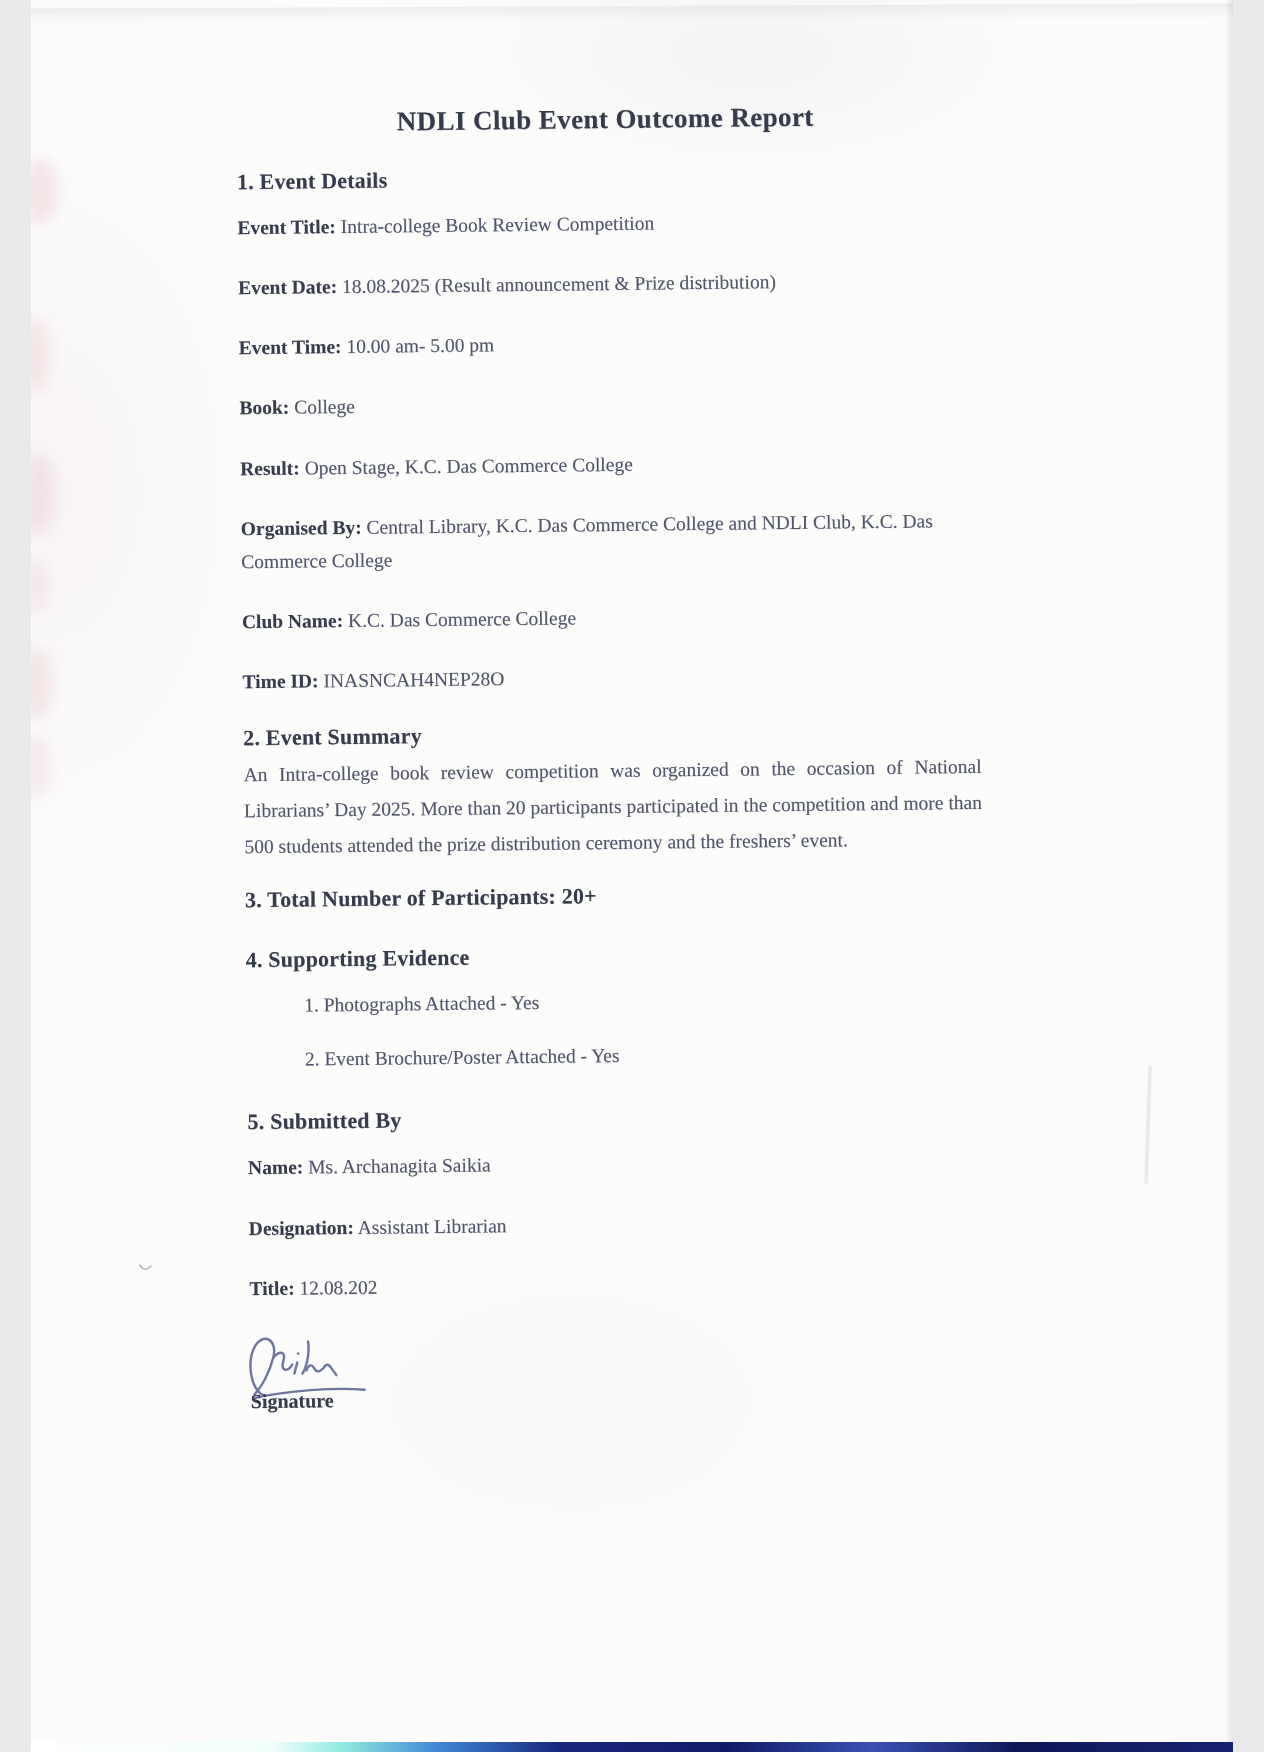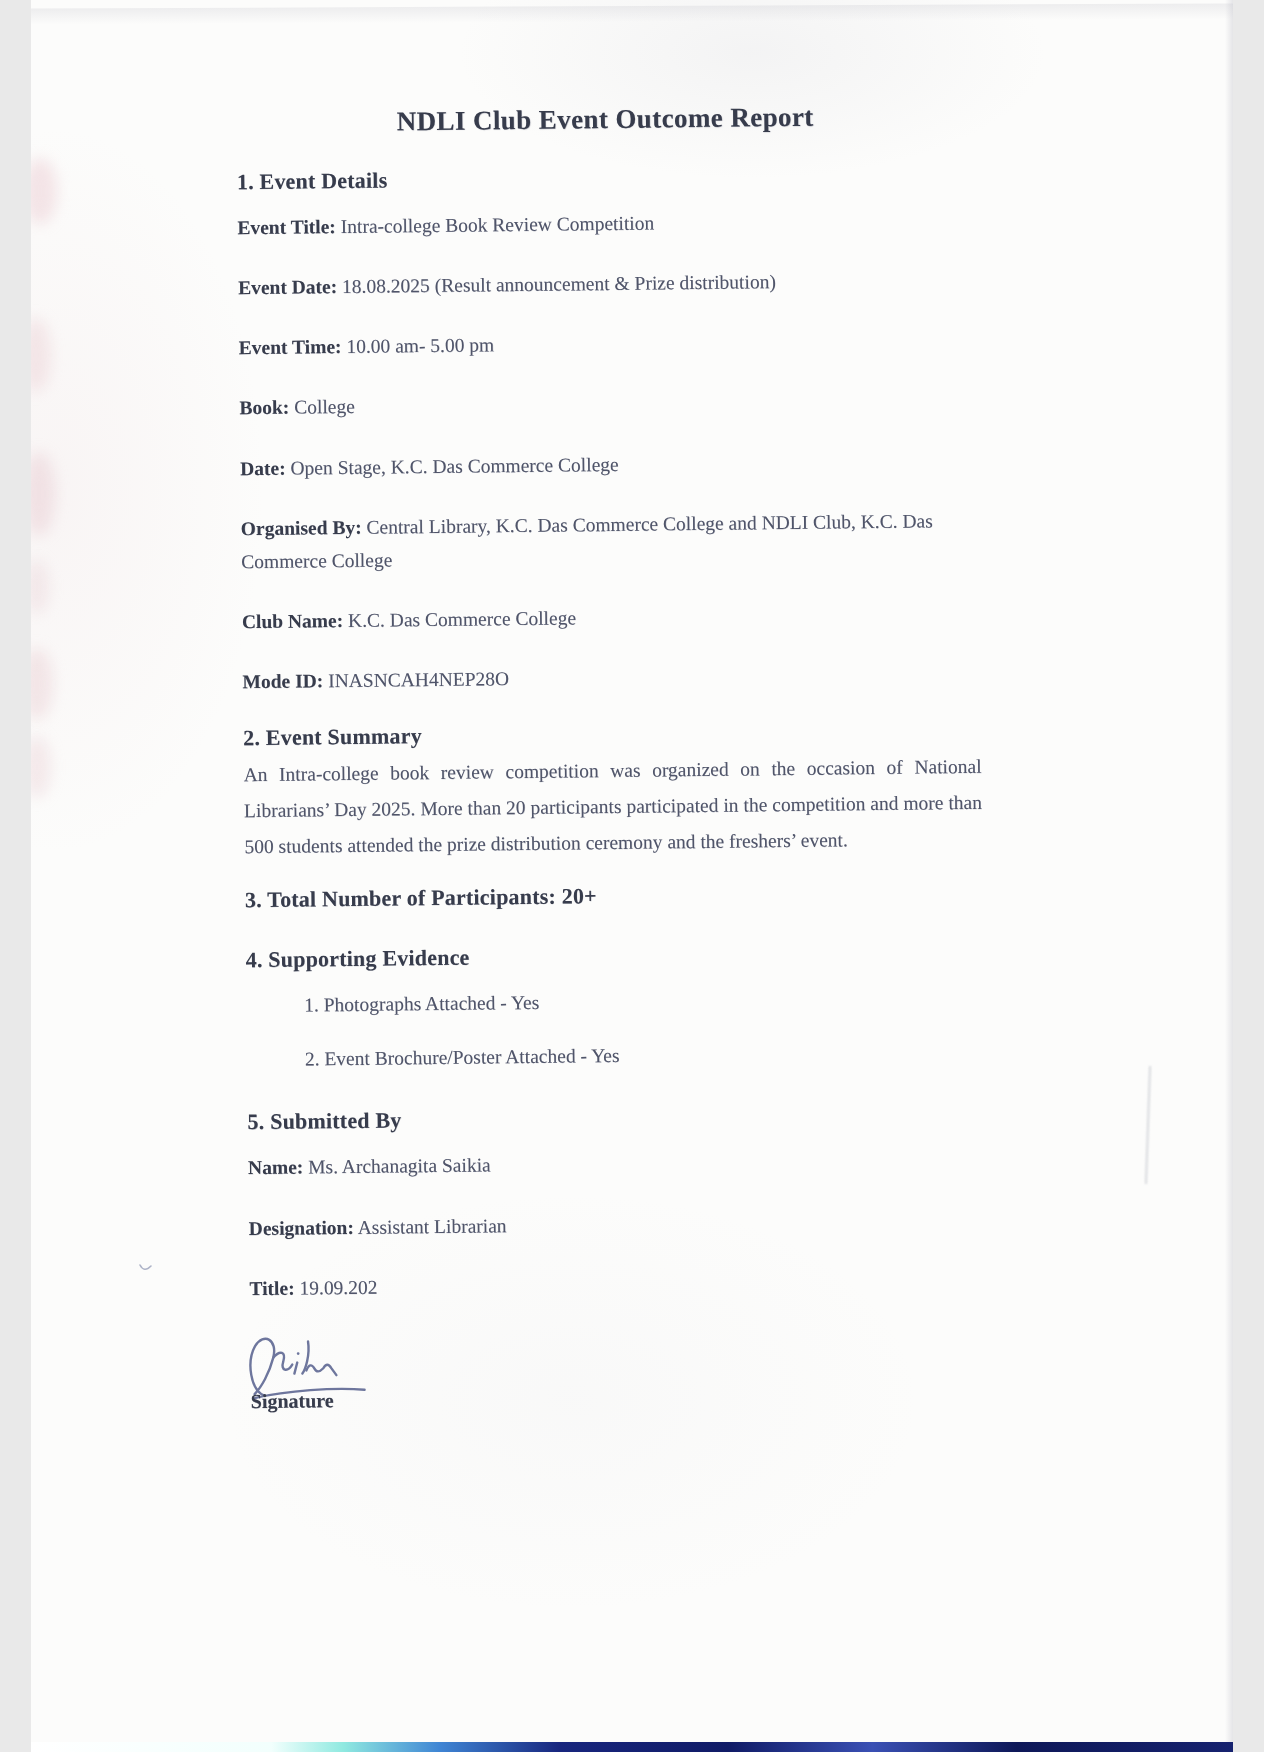--- a/index.html
+++ b/index.html
@@ -148,33 +148,33 @@
     </div>
     <div class="field">
       <span class="lbl">Event Time:</span>
       <span class="val">10.00 am- 5.00 pm</span>
     </div>
     <div class="field">
       <span class="lbl">Book:</span>
       <span class="val">College</span>
     </div>
     <div class="field">
-      <span class="lbl">Date:</span>
+      <span class="lbl">Result:</span>
       <span class="val">Open Stage, K.C. Das Commerce College</span>
     </div>
     <div class="field">
       <span class="lbl">Organised By:</span>
       <span class="val">Central Library, K.C. Das Commerce College and NDLI Club, K.C. Das Commerce College</span>
     </div>
     <div class="field">
       <span class="lbl">Club Name:</span>
       <span class="val">K.C. Das Commerce College</span>
     </div>
     <div class="field">
-      <span class="lbl">Mode ID:</span>
+      <span class="lbl">Time ID:</span>
       <span class="val">INASNCAH4NEP28O</span>
     </div>
 
     <div class="sec-heading sec2">2. Event Summary</div>
     <div class="summary">An Intra-college book review competition was organized on the occasion of National Librarians’ Day 2025. More than 20 participants participated in the competition and more than 500 students attended the prize distribution ceremony and the freshers’ event.</div>
 
     <div class="sec-heading sec3">3. Total Number of Participants: 20+</div>
 
     <div class="sec-heading sec4">4. Supporting Evidence</div>
     <div class="evidence-item">1. Photographs Attached - Yes</div>
@@ -185,21 +185,21 @@
     <div class="field">
       <span class="lbl">Name:</span>
       <span class="val">Ms. Archanagita Saikia</span>
     </div>
     <div class="field">
       <span class="lbl">Designation:</span>
       <span class="val">Assistant Librarian</span>
     </div>
     <div class="field">
       <span class="lbl">Title:</span>
-      <span class="val">19.09.202</span>
+      <span class="val">12.08.202</span>
     </div>
 
     <div class="sig-block">
       <svg class="sig-svg" width="160" height="74" viewBox="0 0 160 74">
         <g fill="none" stroke="#5a6490" stroke-width="2.4" stroke-linecap="round" opacity="0.88">
           <path d="M22,64 C8,58 4,30 13,14 C22,0 36,8 31,26 C27,41 19,55 12,62"></path>
           <path d="M31,26 C38,18 44,20 41,30 C38,39 45,41 50,33"></path>
           <path d="M55,31 l-3,11"></path>
           <circle cx="56" cy="22" r="1.4" fill="#5a6490" stroke="none"></circle>
           <path d="M66,10 C68,24 63,38 60,42"></path>

